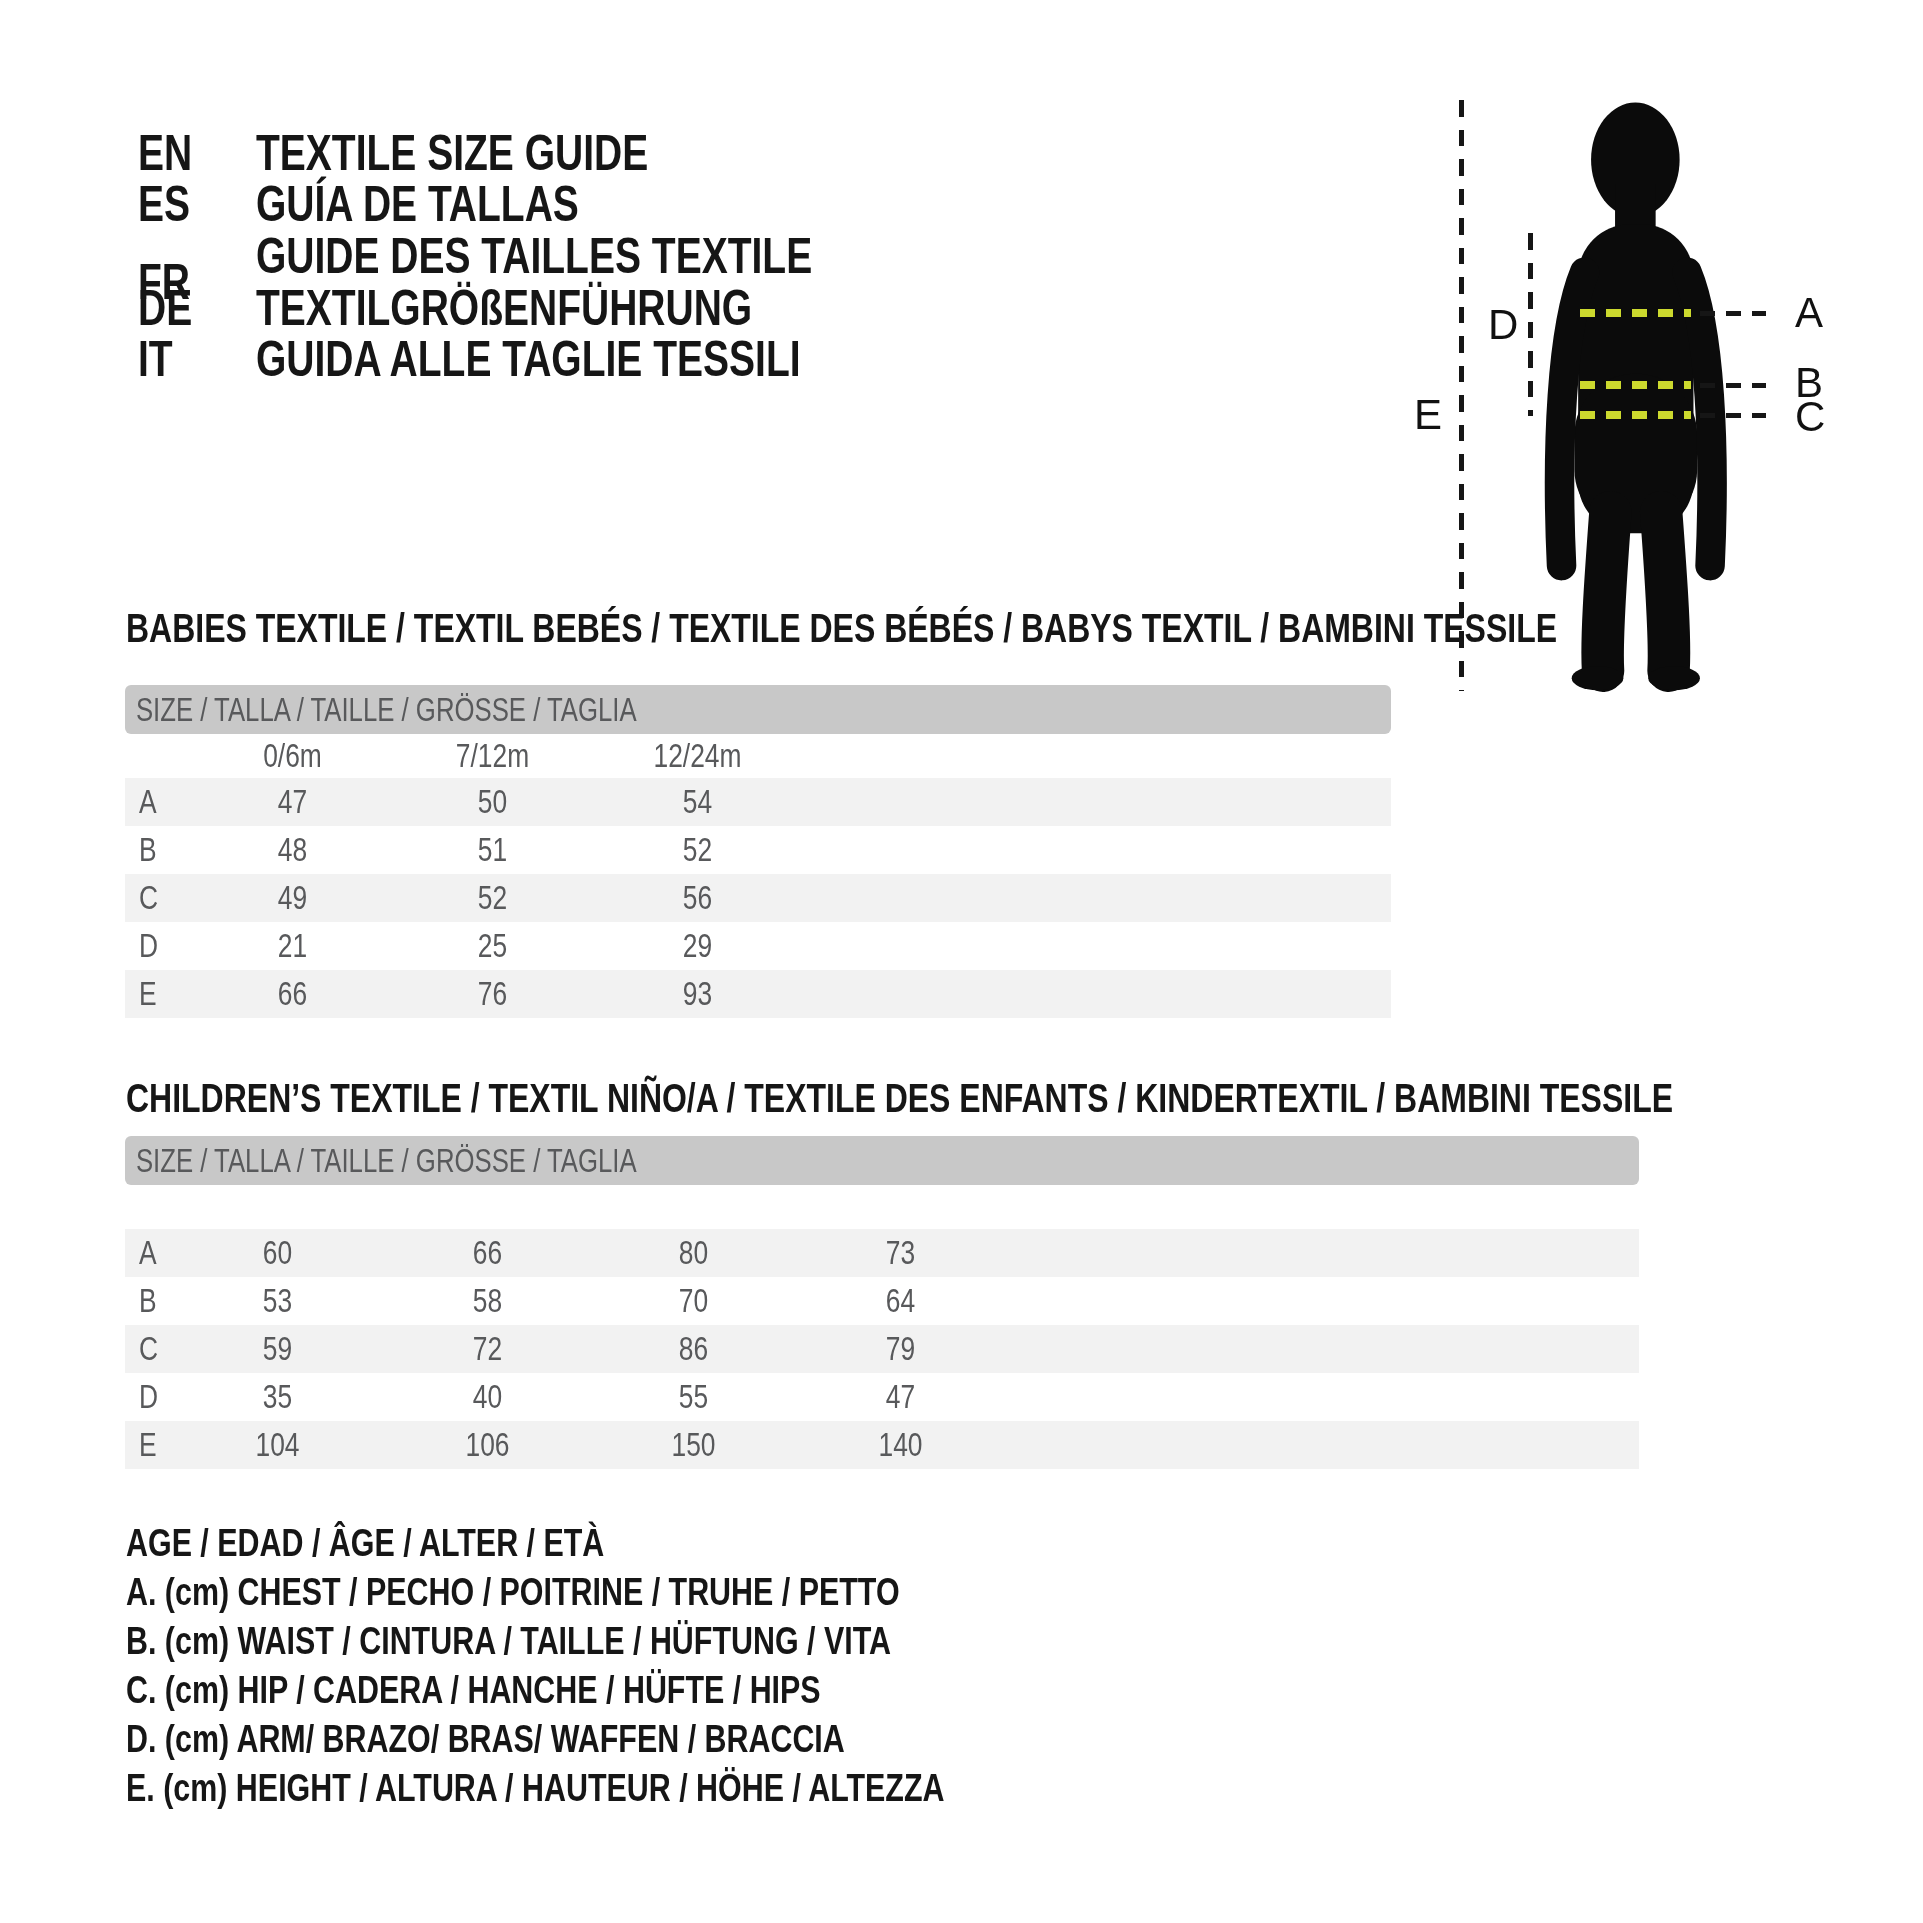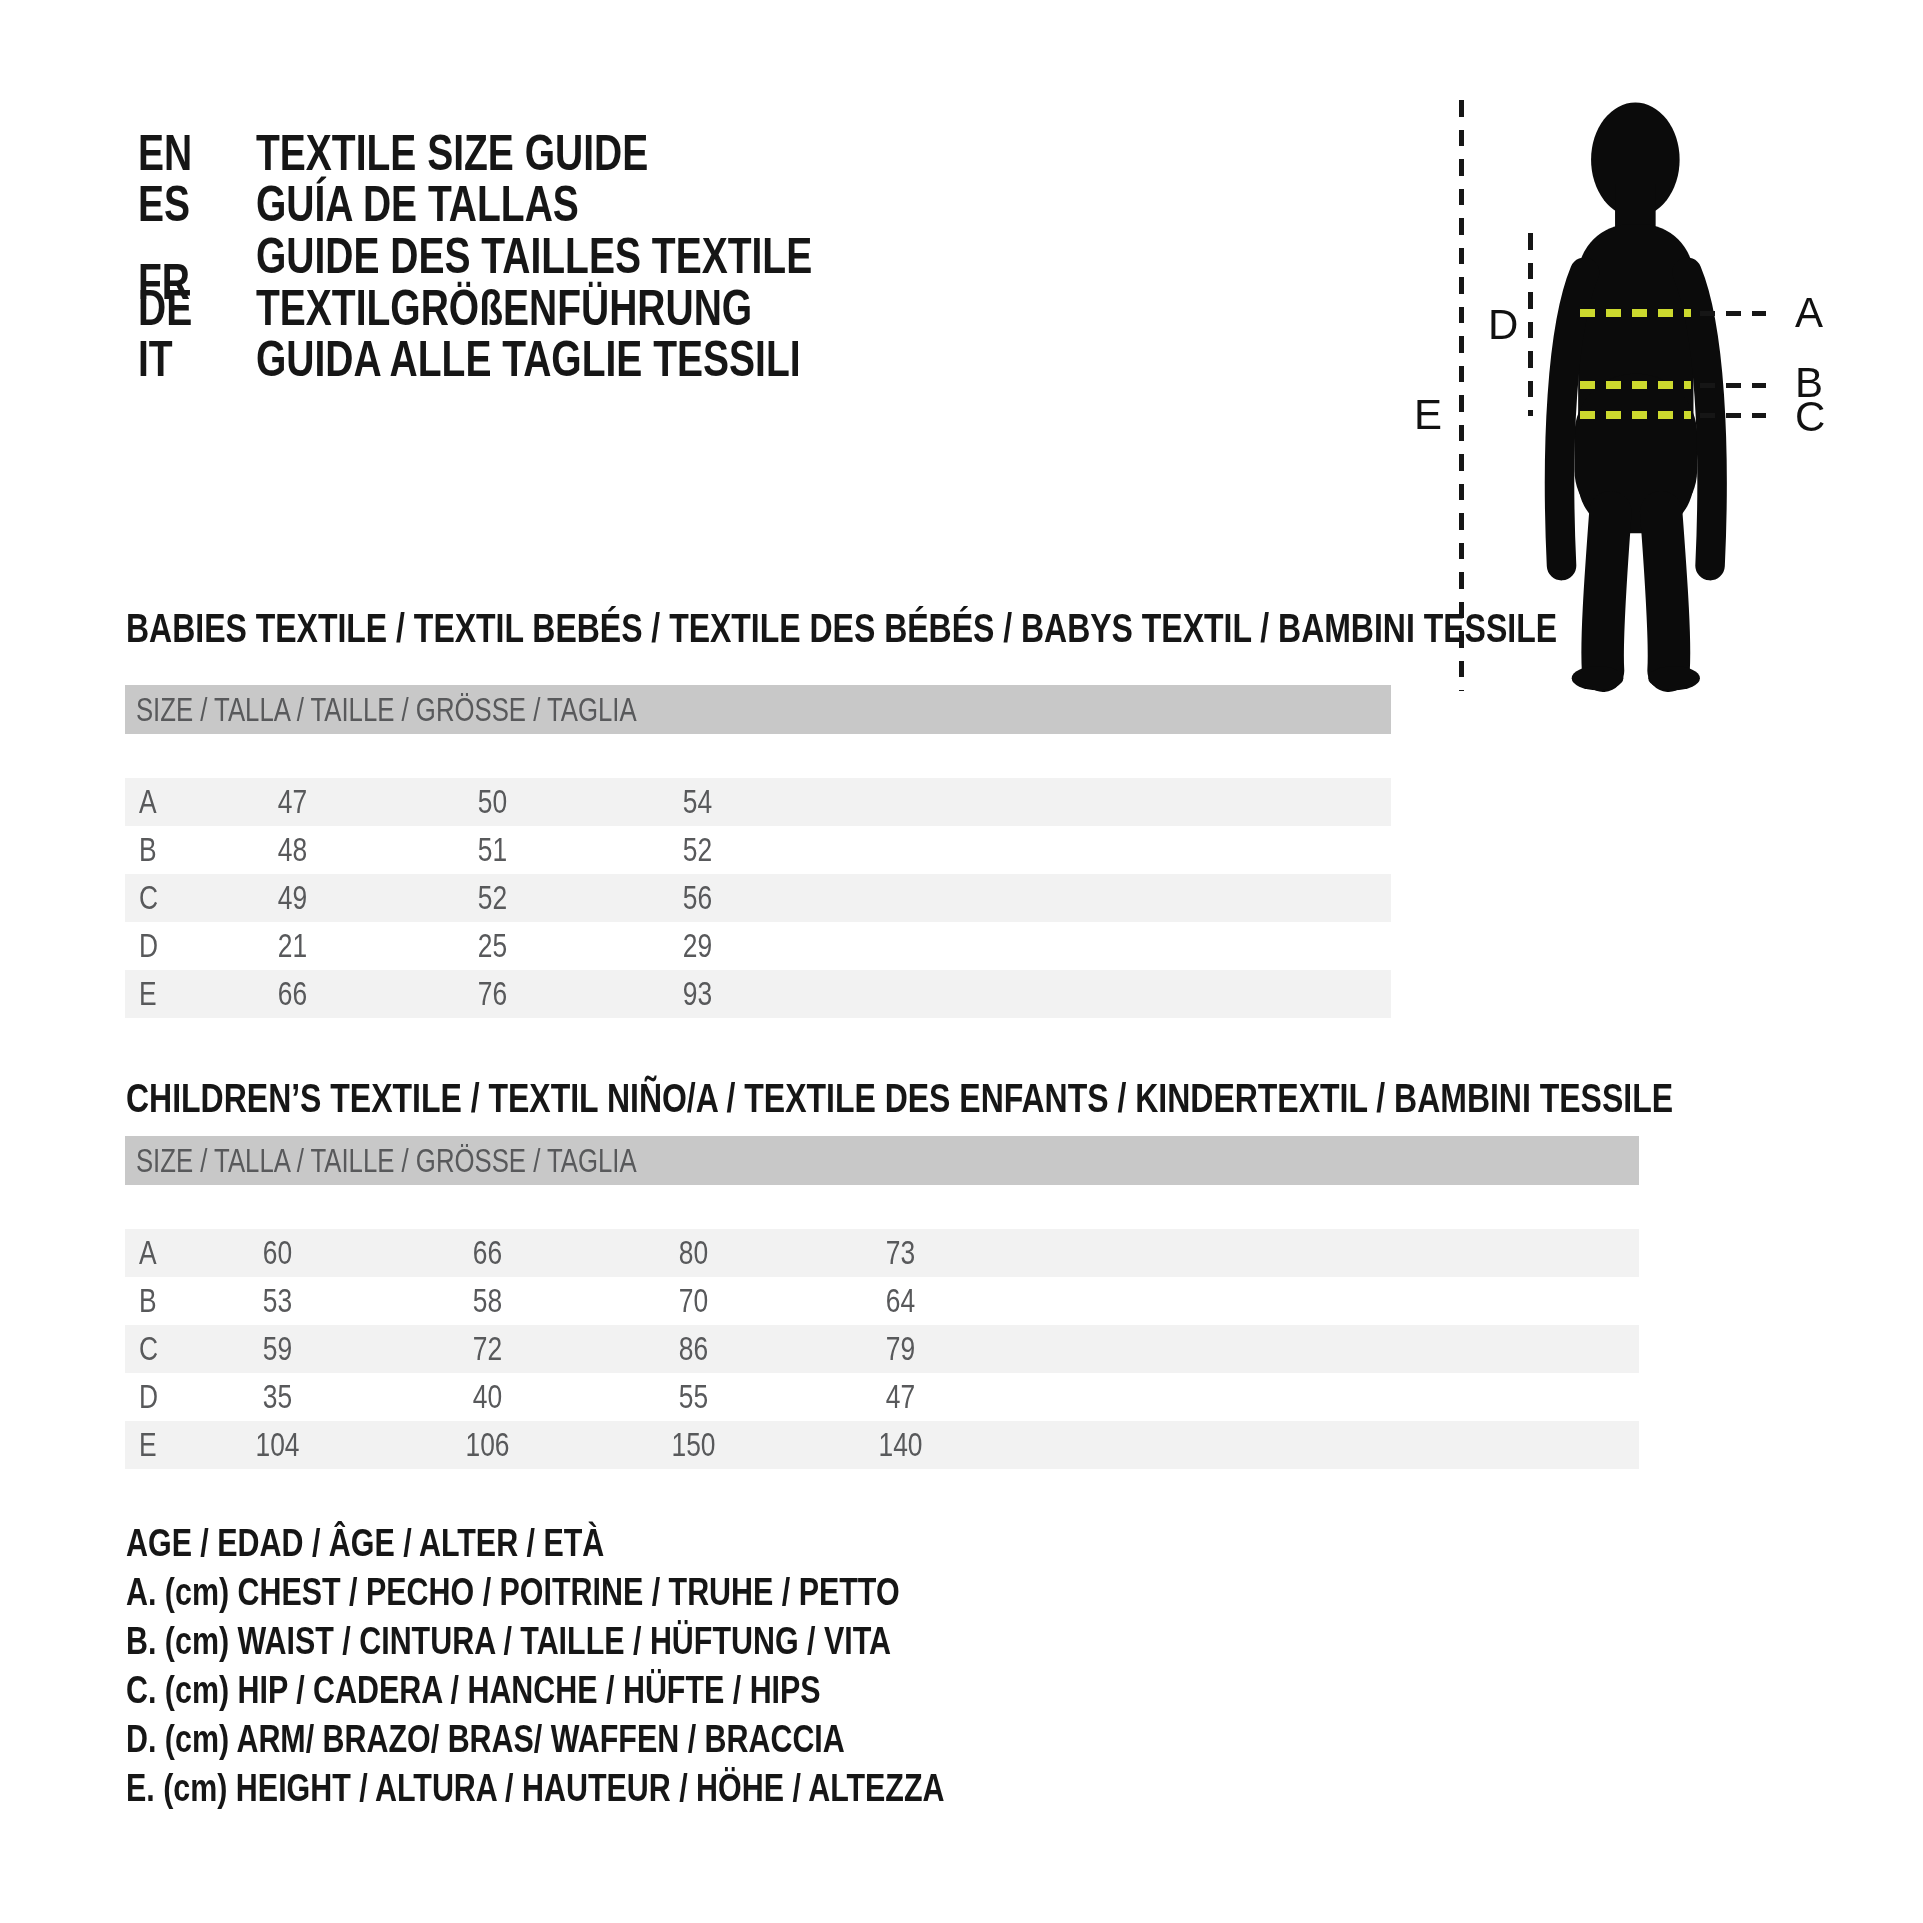--- a/index.html
+++ b/index.html
@@ -11,21 +11,21 @@
   .blk{color:#161616;font-weight:700;}
   
   .lang-code{font-size:50px;line-height:55px;}
   .lang-title{font-size:50px;line-height:55px;}
   
   .heading{font-size:41px;line-height:46px;}
   
   .legend-line{font-size:39px;line-height:46px;}
   
   .table{position:absolute;}
-  .size-bar{position:absolute;left:0;top:0;width:100%;height:49px;background:#c8c8c8;}
+  .size-bar{position:absolute;left:0;top:0;width:100%;height:49px;background:#c8c8c8;border-radius:6px;}
   .size-bar .bar-text{font-size:33px;line-height:49px;padding-left:14px;color:#58595b;font-weight:400;}
   .thead{position:absolute;left:0;width:100%;height:44px;}
   .trow{position:absolute;left:0;width:100%;height:48px;}
   .stripe{background:#f2f2f2;}
   .cell{position:absolute;width:157px;margin-left:-78px;text-align:center;
         font-size:33px;color:#58595b;font-weight:400;transform:scaleX(0.8);}
   .thead .cell{line-height:44px;}
   .trow .cell{line-height:48px;}
   .rowletter{position:absolute;left:14px;font-size:33px;line-height:48px;color:#58595b;
              font-weight:400;transform:scaleX(0.8);transform-origin:0 50%;}
@@ -114,20 +114,25 @@
     <div class="fig-label" style="left:1414px;top:392px;">E</div>
   </div>
 
   <div class="abs" style="left:126px;top:605px;">
     <span class="cond blk heading">BABIES TEXTILE / TEXTIL BEBÉS / TEXTILE DES BÉBÉS / BABYS TEXTIL / BAMBINI TESSILE</span>
   </div>
 
   <div class="table" style="left:125px;top:685px;width:1266px;height:333px;">
     <div class="size-bar">
       <span class="cond bar-text">SIZE / TALLA / TAILLE / GRÖSSE / TAGLIA</span>
+    </div>
+    <div class="thead" style="top:49px;">
+      <span class="cell" style="left:167px;">0/6m</span>
+      <span class="cell" style="left:367px;">7/12m</span>
+      <span class="cell" style="left:572px;">12/24m</span>
     </div>
 
     <div class="trow stripe" style="top:93px;">
       <span class="rowletter">A</span>
       <span class="cell" style="left:167px;">47</span>
       <span class="cell" style="left:367px;">50</span>
       <span class="cell" style="left:572px;">54</span>
     </div>
     <div class="trow" style="top:141px;">
       <span class="rowletter">B</span>

